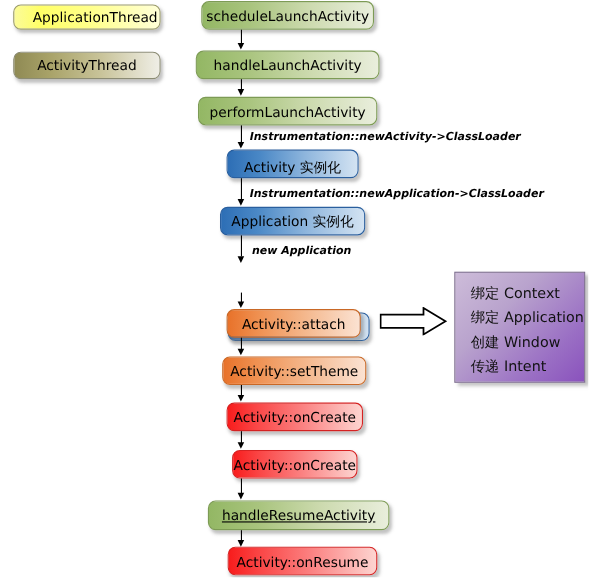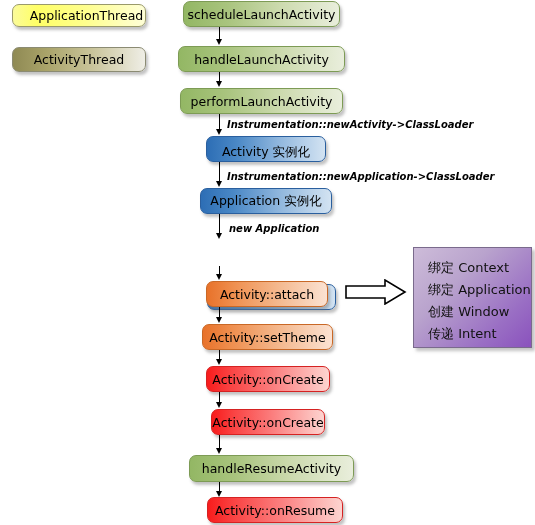--- a/index.html
+++ b/index.html
@@ -158,21 +158,21 @@
   </div>
 
   <div class="node red" style="left:206px; top:366px; width:124px; height:26px;">
     <span>Activity::onCreate</span>
   </div>
 
   <div class="node red" style="left:211px; top:409px; width:114px; height:26px;">
     <span>Activity::onCreate</span>
   </div>
 
-  <div class="node green" style="left:189px; top:455px; width:165px; height:27px;">
+  <div class="node green" style="left:189px; top:455px; width:165px; height:27px;text-decoration:underline;">
     <span>handleResumeActivity</span>
   </div>
 
   <div class="node red" style="left:207px; top:497px; width:136px; height:26px;">
     <span>Activity::onResume</span>
   </div>
 
   <div class="conn" style="left:219px; top:27px; height:13px;"></div>
   <div class="arrowhead" style="left:216px; top:39px;"></div>
 

